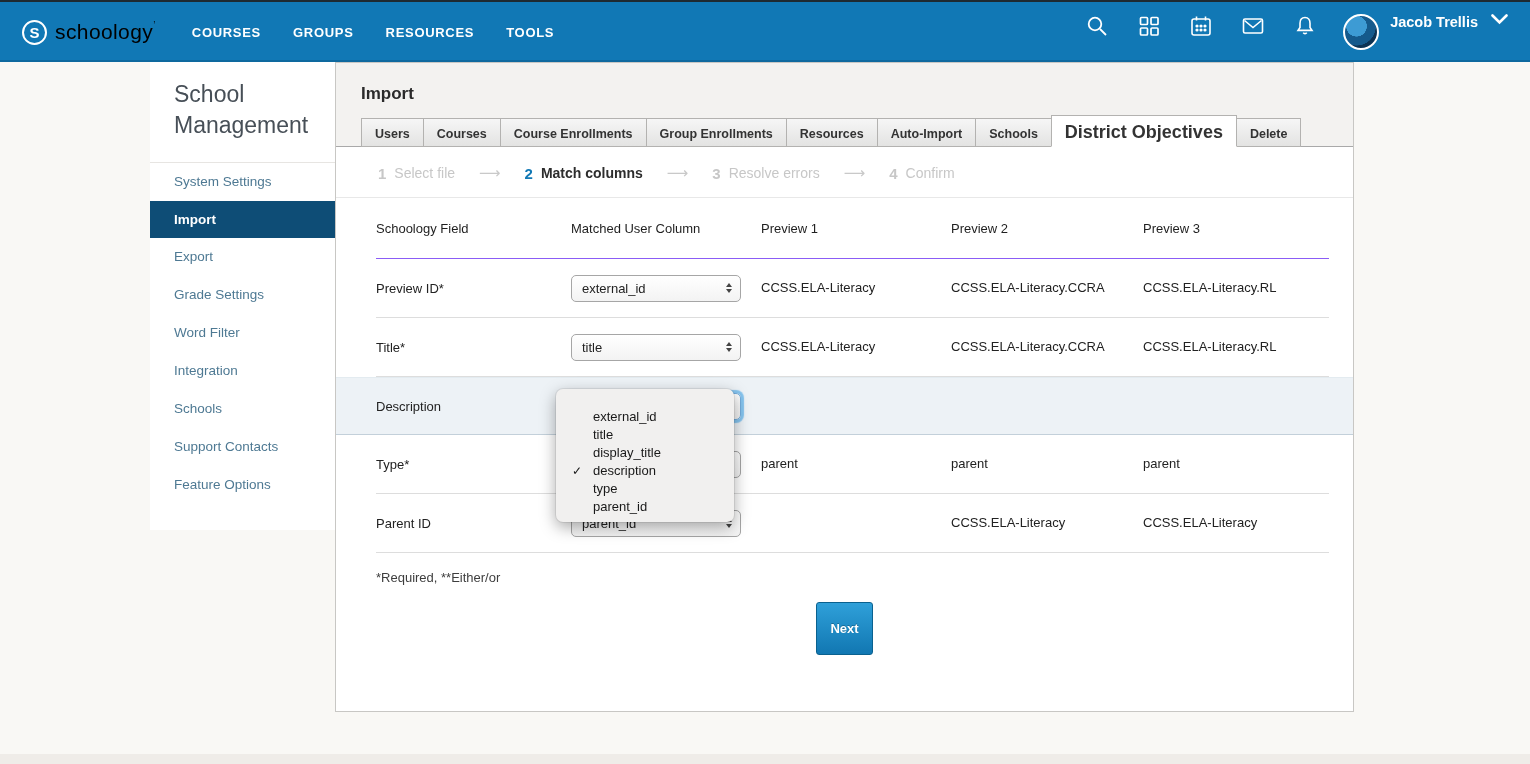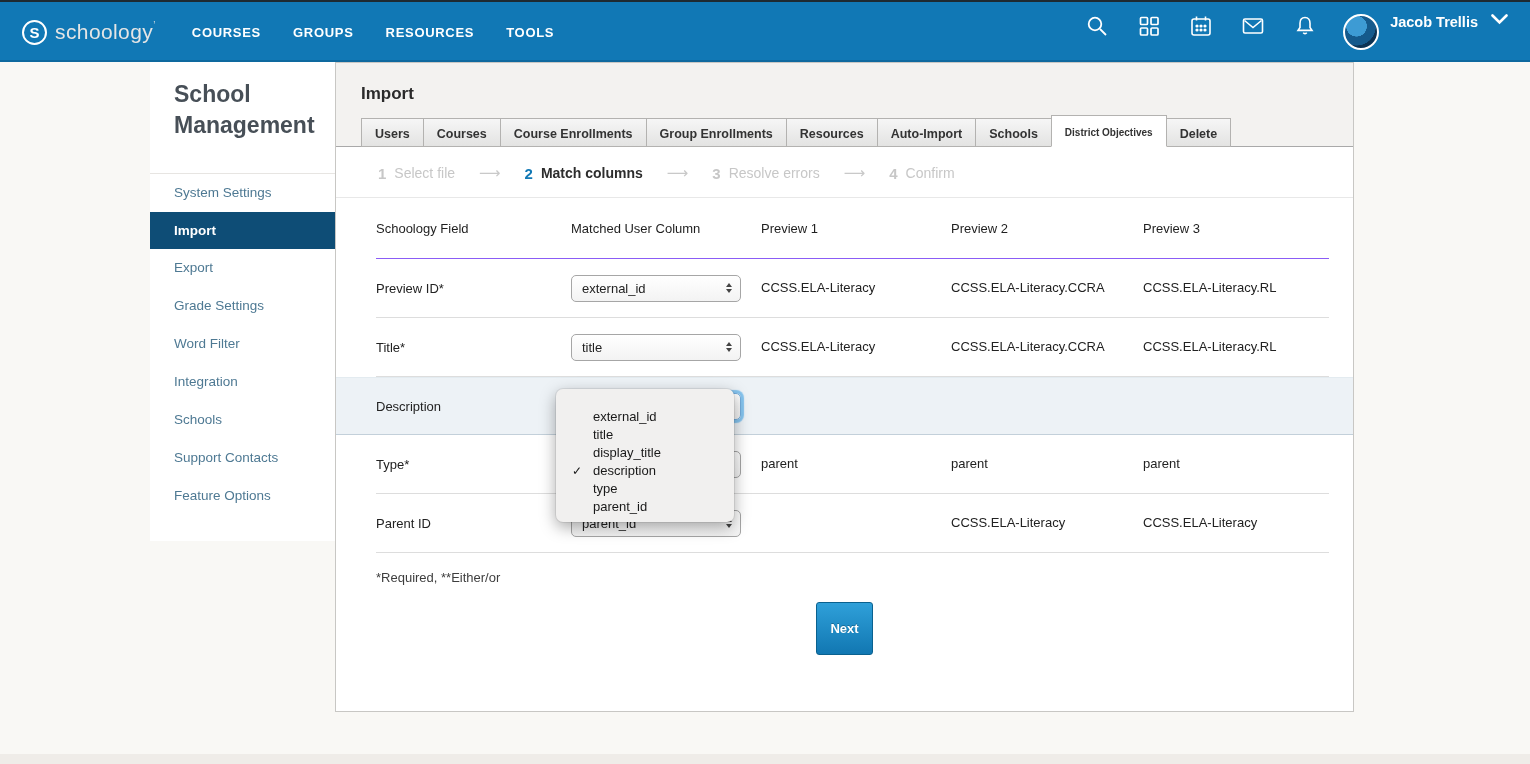--- a/index.html
+++ b/index.html
@@ -8,48 +8,48 @@
 
   
   .topline { height:2px; background:#1e2a31; }
 
   
   .navbar { height:60px; background:#1178b5; display:flex; align-items:center; padding:0 22px;
             box-shadow:inset 0 -2px 0 rgba(0,0,0,.12); }
   .logo { display:flex; align-items:center; margin-right:36px; cursor:pointer; }
   .logo-circle { width:25px; height:25px; border:2px solid #fff; border-radius:50%;
                  color:#fff; font-size:15px; font-weight:bold; display:flex; align-items:center; justify-content:center; }
-  .logo-text { color:#e5e5e5; font-size:21px; margin-left:8px; letter-spacing:.4px; }
+  .logo-text { color:#000000; font-size:21px; margin-left:8px; letter-spacing:.4px; }
   .logo-text::after { content:'\02019'; font-size:10px; vertical-align:top; opacity:.85; }
   .nav-item { color:#fff; font-size:13px; font-weight:bold; letter-spacing:.7px; margin-right:32px; cursor:pointer; }
   .nav-right { margin-left:auto; display:flex; align-items:flex-start; }
   .nav-icon { width:24px; height:24px; margin-left:28px; cursor:pointer; display:block; }
   .avatar { width:36px; height:36px; border-radius:50%; border:2px solid #fff; margin-left:26px;
             background:radial-gradient(circle at 36% 32%, #3d9bd4 0 34%, #155a8c 35% 64%, #0c3354 65%); }
   .user-name { color:#fff; font-size:14.5px; font-weight:bold; margin-left:11px; cursor:pointer; }
   .chevron { margin-left:13px; cursor:pointer; }
 
   
   .sidebar { position:absolute; left:150px; top:62px; width:185px; background:#fff; padding-bottom:26px; }
-  .sidebar-title { font-size:23px; color:#474f57; line-height:31px; padding:17px 24px 32px;
-                   border-bottom:1px solid #e7e5e2; font-weight:700; }
+  .sidebar-title { font-size:23px; color:#474f57; line-height:31px; padding:17px 24px 21px;
+                   border-bottom:1px solid #e7e5e2; font-weight:400; }
   .side-item { height:38px; line-height:38px; padding-left:24px; font-size:13.5px; color:#4e7993; cursor:pointer; }
   .side-item.active { height:37px; line-height:37px; background:#0e4d76; color:#fff; font-weight:bold; }
 
   
   .panel { position:absolute; left:335px; top:62px; width:1019px; height:650px;
            background:#fff; border:1px solid #c8c7c4; }
   .panel-header { height:84px; background:#f3f2f0; border-bottom:1px solid #a9a9a9; position:relative; }
   .panel-title { font-size:17px; font-weight:bold; color:#2a2a2a; padding:21px 0 0 25px; }
   .tabs { position:absolute; left:25px; bottom:-1px; display:flex; align-items:flex-end; }
   .tab { height:29px; line-height:28px; padding:1px 13px; font-size:12.5px; font-weight:bold; color:#333;
          background:linear-gradient(#f6f6f6,#e3e3e2); border:1px solid #b3b2b0; margin-right:-1px;
          cursor:pointer; white-space:nowrap; }
   .tab.active { height:32px; line-height:31px; background:#fff; border-bottom:1px solid #fff;
-                font-size:10px; z-index:3; position:relative; }
+                font-size:18px; z-index:3; position:relative; }
 
   
   .steps { display:flex; align-items:center; padding:17px 0 15px 42px; border-bottom:1px solid #e8e8e8; }
   .step { display:flex; align-items:center; }
   .step-num { font-size:15px; font-weight:bold; color:#c7c7c7; margin-right:8px; }
   .step-label { font-size:14px; color:#c7c7c7; }
   .step.active .step-num { color:#1178b5; }
   .step.active .step-label { color:#2d2d2d; font-weight:bold; }
   .step-arrow { color:#c9c9c9; font-size:15px; margin:0 24px; }
 

